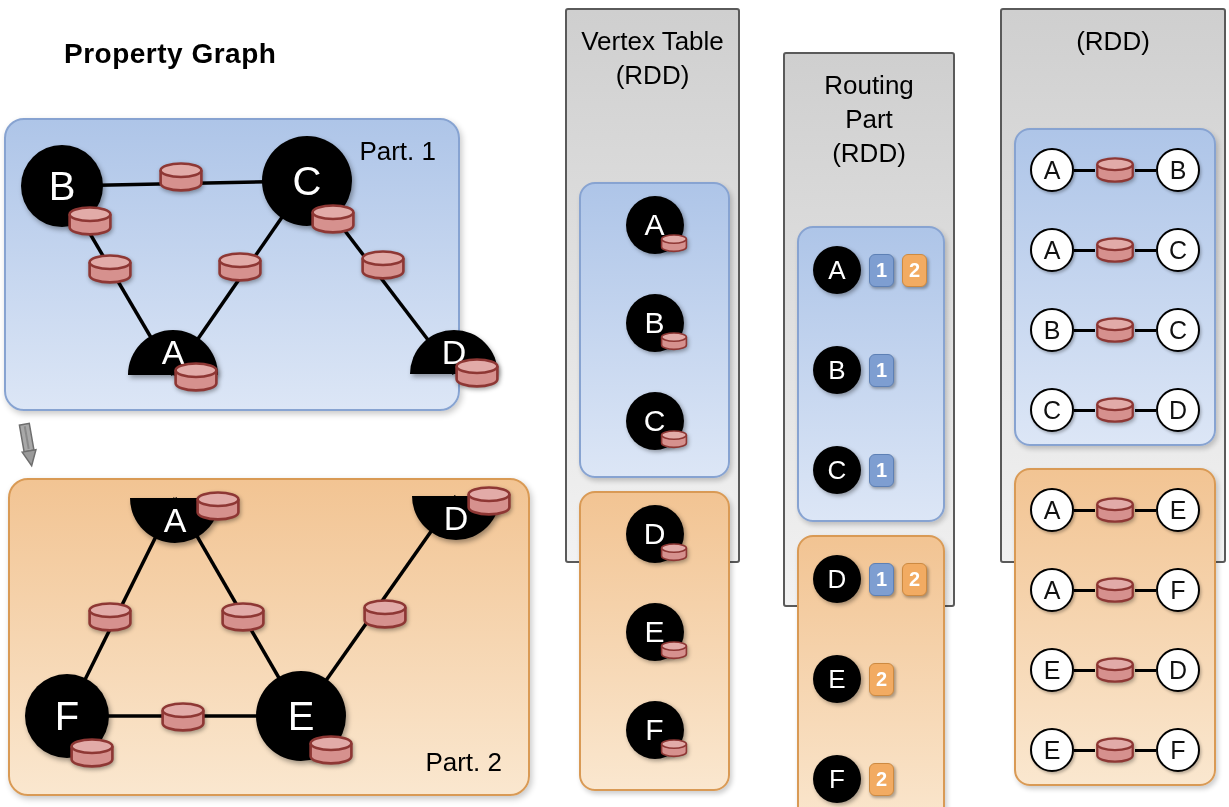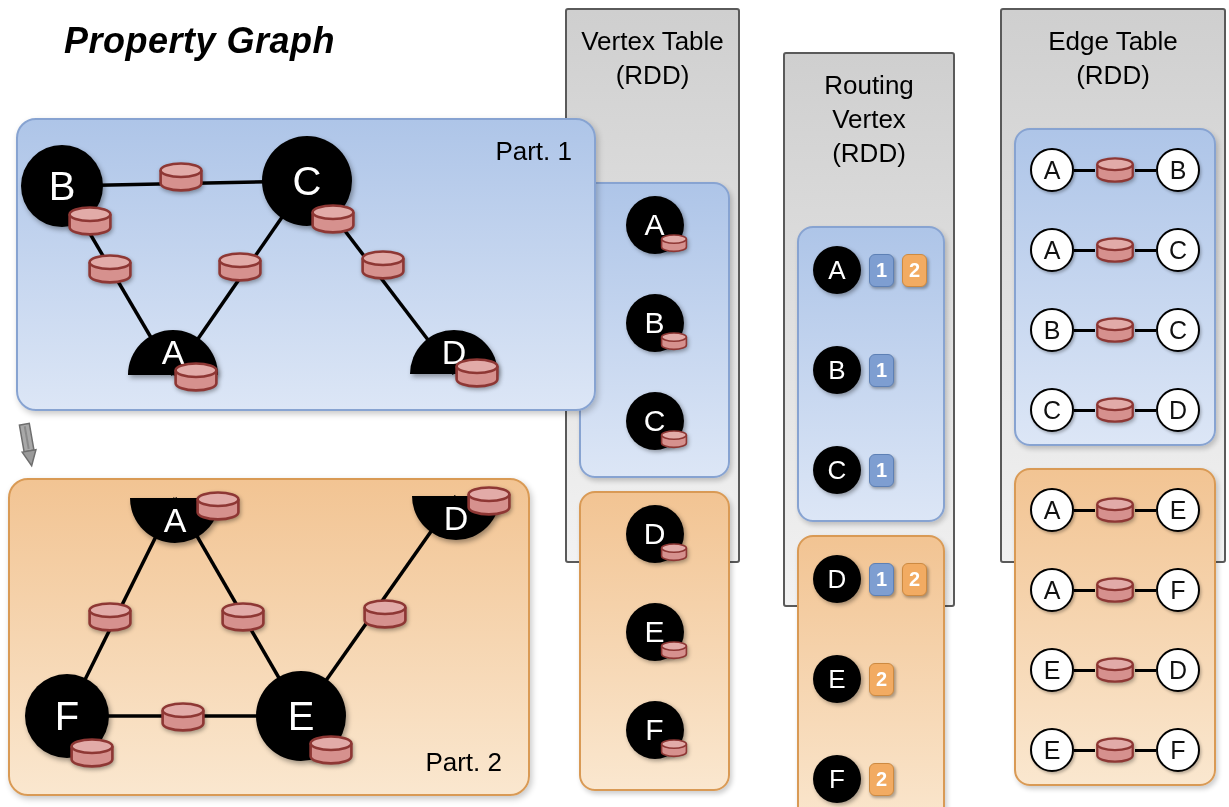--- a/index.html
+++ b/index.html
@@ -2,26 +2,26 @@
 <html style="--blue-top: #aec5e8; --blue-bottom: #dce6f6; --blue-border: #87a3d1; --orange-top: #f2c493; --orange-bottom: #fae7cf; --orange-border: #d99a55; --gray-top: #cfcfcf; --gray-bottom: #f2f2f2; --gray-border: #5a5a5a; --cylinder-body: #d6918e; --cylinder-top: #e2aba8; --cylinder-stroke: #8e3734; --badge-blue: #7e9ed1; --badge-blue-border: #5d80b5; --badge-orange: #f2ab62; --badge-orange-border: #cd8a41; --vertex-fill: #000000; --edge-stroke: #000000;"><head>
 <meta charset="utf-8">
 <style>
   * { margin:0; padding:0; box-sizing:border-box; }
   html,body { width:1229px; height:807px; }
   body { font-family:"Liberation Sans", sans-serif; background:#ffffff; position:relative; color:#000; }
   .canvas { position:absolute; inset:0; width:1229px; height:807px; overflow:hidden; }
 
   
   #graph-layer { position:absolute; inset:0; }
-  .pg-title { position:absolute; left:64px; top:20px; font-size:36px; letter-spacing:0.5px;font-style:italic; }
+  .pg-title { position:absolute; left:64px; top:38px; font-size:28px; letter-spacing:0.5px; }
 
   .partition { position:absolute; border-radius:20px; box-shadow:2px 3px 6px rgba(0,0,0,0.22); z-index:1; }
   .partition.theme-blue  { background:linear-gradient(180deg, var(--blue-top), var(--blue-bottom)); border:2.5px solid var(--blue-border); }
   .partition.theme-orange{ background:linear-gradient(180deg, var(--orange-top), var(--orange-bottom)); border:2.5px solid var(--orange-border); }
-  #part1 { left:16px;  top:118px; width:580px; height:293px; }
+  #part1 { left:4px;  top:118px; width:456px; height:293px; }
   #part2 { left:8px;  top:478px; width:522px; height:318px; }
   .part-label { position:absolute; font-size:26px; }
   #part1 .part-label { top:16px; right:22px; }
   #part2 .part-label { bottom:16px; right:26px; }
 
   #graph-edges { position:absolute; left:0; top:0; width:545px; height:807px; z-index:2; pointer-events:none; }
 
   .g-vertex { position:absolute; background:#000; color:#fff; display:flex; align-items:center; justify-content:center;
               font-size:40px; z-index:3; box-shadow:2px 3px 5px rgba(0,0,0,0.35); }
   .g-vertex.full { border-radius:50%; }
@@ -294,21 +294,21 @@
               <ellipse cx="22" cy="8" rx="19.5" ry="6.5" fill="#e2aba8" stroke="#8e3734" stroke-width="2.5"></ellipse>
             </svg>
           </div>
         </div>
       </div>
   </section>
 
   <section class="rdd-col" id="routing-table-col">
     <div class="col-title">
         <div>Routing</div>
-        <div>Vertex</div>
+        <div>Part</div>
         <div>(RDD)</div>
       </div>
     <div class="inner-box theme-blue rt-list" id="rt-blue">
         <div class="routing-row">
           <div class="r-circle">A</div>
           <div class="badge p1">1</div>
           <div class="badge p2">2</div>
         </div>
         <div class="routing-row">
           <div class="r-circle">B</div>
@@ -331,21 +331,20 @@
         </div>
         <div class="routing-row">
           <div class="r-circle">F</div>
           <div class="badge p2">2</div>
         </div>
       </div>
   </section>
 
   <section class="rdd-col" id="edge-table-col">
     <div class="col-title">
-        <div>Edge Table</div>
         <div>(RDD)</div>
       </div>
     <div class="inner-box theme-blue et-list" id="et-blue">
         <div class="edge-row">
           <div class="e-circle">A</div>
           <div class="e-line"></div>
           <div class="cyl edge">
             <svg viewBox="0 0 44 30" preserveAspectRatio="none">
               <path d="M2.5 8 L2.5 20.5 A19.5 7 0 0 0 41.5 20.5 L41.5 8" fill="#d6918e" stroke="#8e3734" stroke-width="2.5"></path>
               <ellipse cx="22" cy="8" rx="19.5" ry="6.5" fill="#e2aba8" stroke="#8e3734" stroke-width="2.5"></ellipse>

